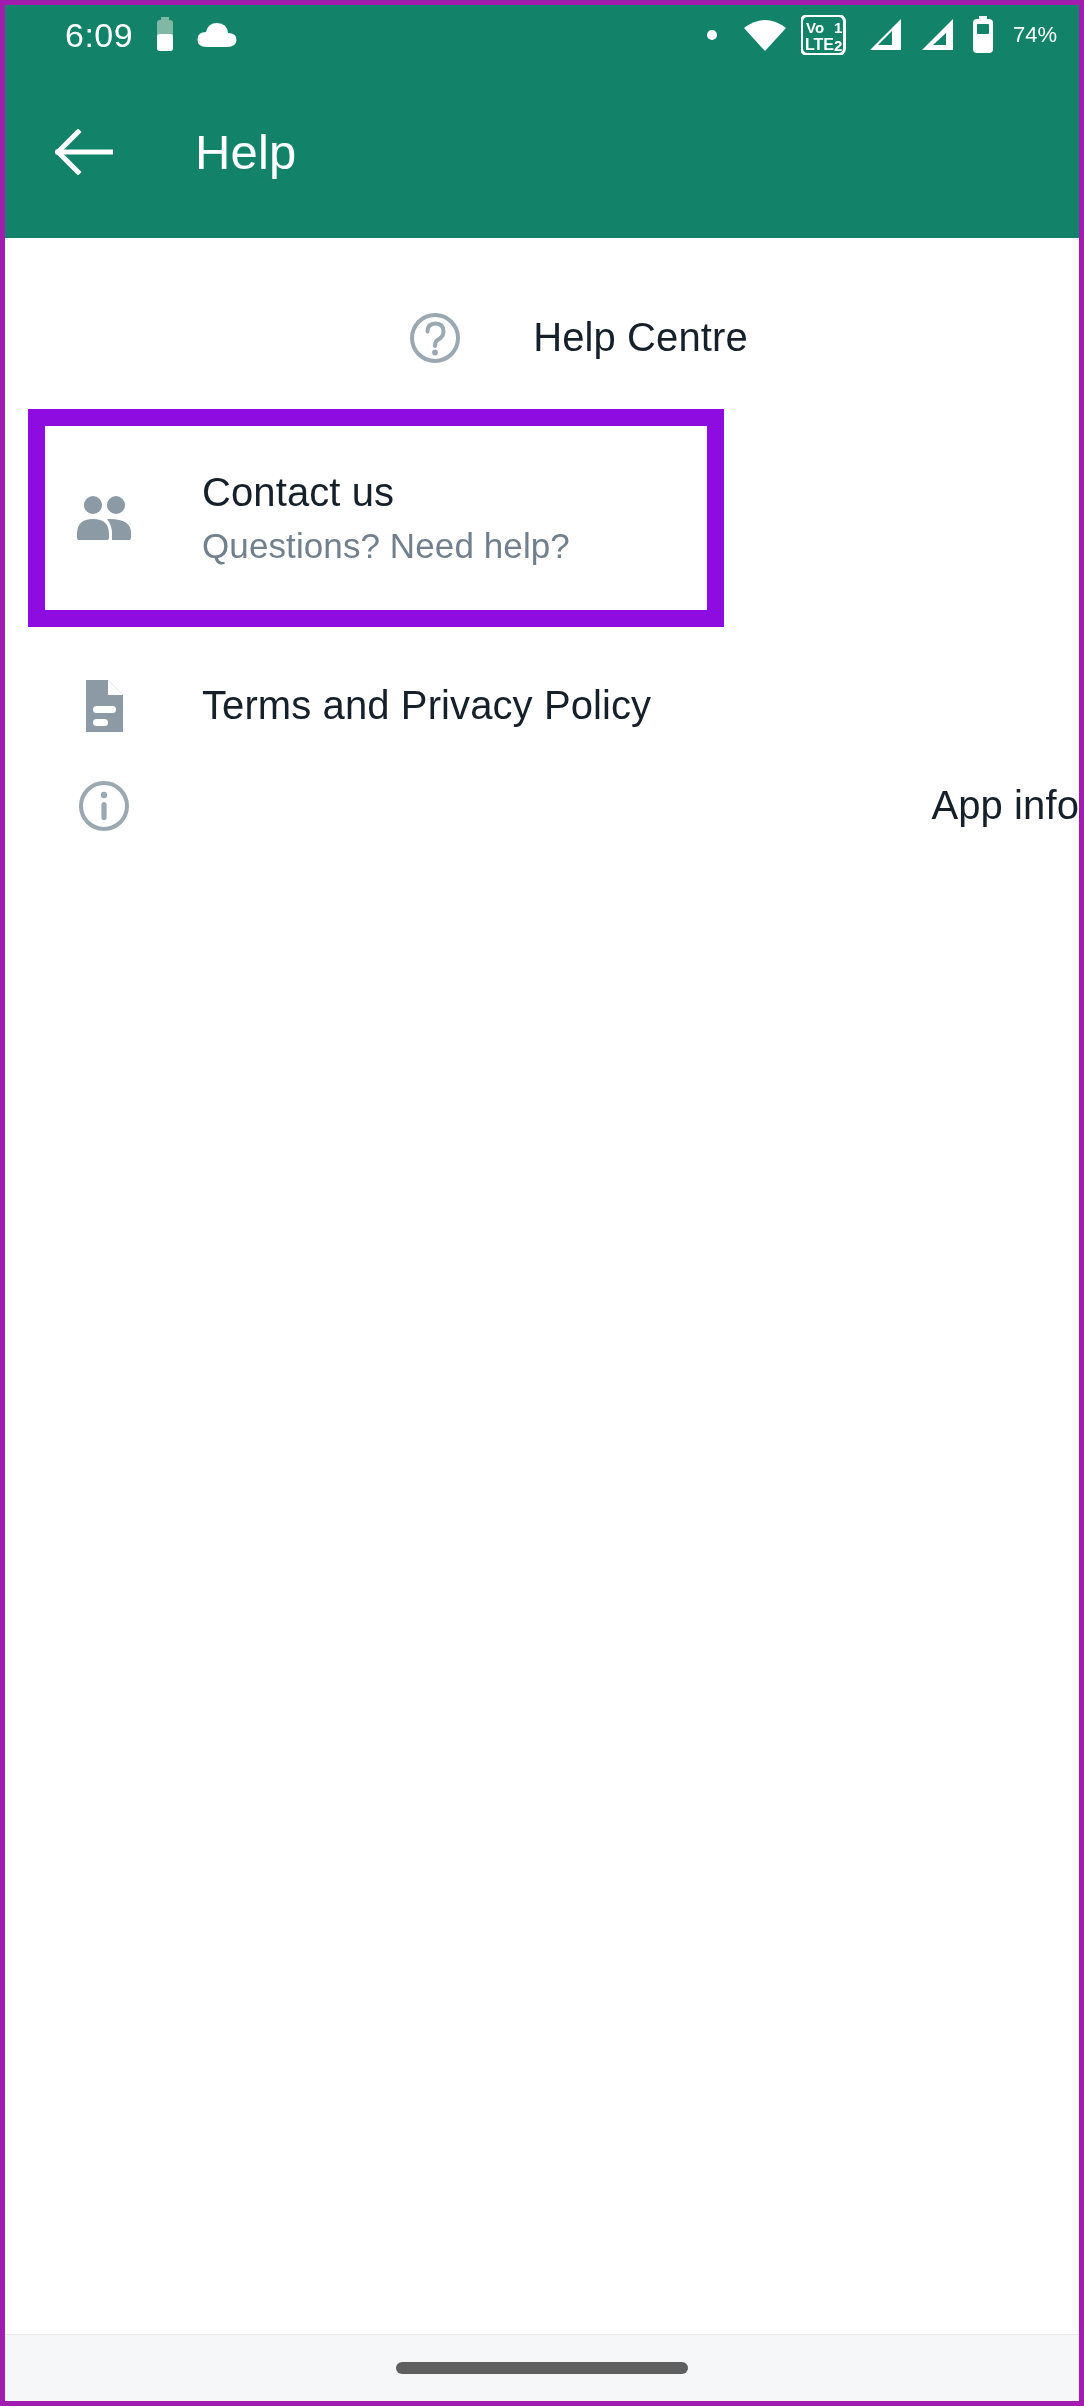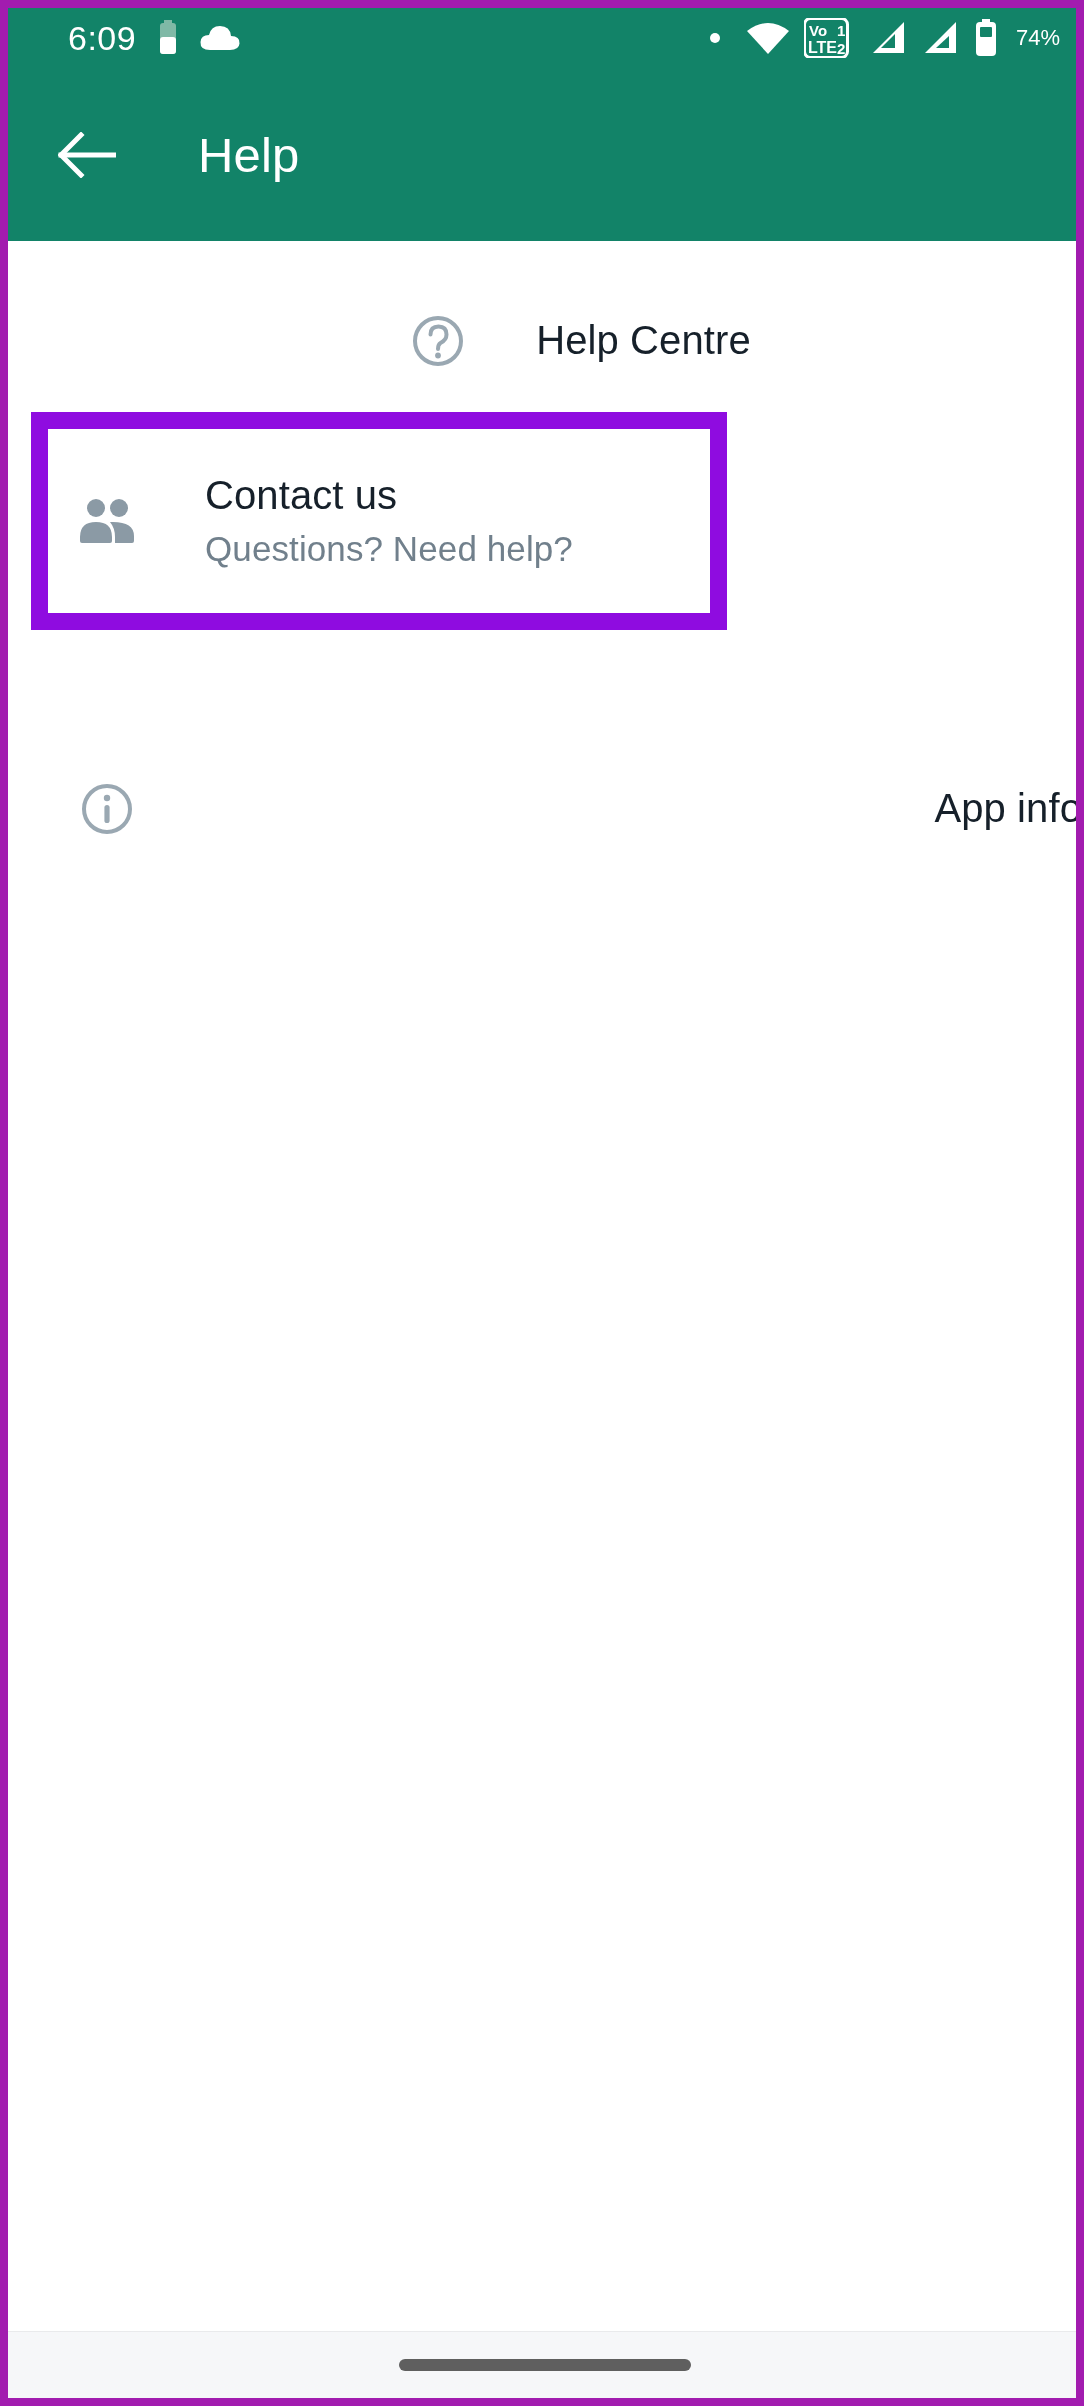--- a/index.html
+++ b/index.html
@@ -13,21 +13,21 @@
     font-family: "Liberation Sans", sans-serif;
     overflow: hidden;
   }
 
   
   .screen {
     position: relative;
     width: 1084px;
     height: 2406px;
     box-sizing: border-box;
-    border: 8px solid #a21caf;
+    border: 5px solid #a21caf;
     background: #ffffff;
     overflow: hidden;
   }
 
   
   .statusbar {
     position: absolute;
     left: 0;
     top: 0;
     width: 1074px;
@@ -311,20 +311,33 @@
           <path d="M1 40 Q1 25 17 25 Q33 25 33 40 L33 44 Q33 46 31 46 L3 46 Q1 46 1 44 Z" fill="#8b9aa5"></path>
           <path d="M31 25 Q55 24 55 39 L55 44 Q55 46 53 46 L36 46 L36 40 Q36 31 31 25 Z" fill="#8b9aa5"></path>
         </svg>
       </div>
       <div class="row-text">
         <div class="row-title">Contact us</div>
         <div class="row-sub">Questions? Need help?</div>
       </div>
     </div>
 
+    <div class="list-row" id="row-terms">
+      <div class="row-icon">
+        <svg width="44" height="56" viewBox="0 0 44 56">
+          <path d="M4 2 L26 2 L41 17 L41 54 L4 54 Z" fill="#8b9aa5"></path>
+          <path d="M26 2 L26 17 L41 17 Z" fill="#ffffff"></path>
+          <rect x="11" y="28" width="23" height="7" rx="3.5" fill="#ffffff"></rect>
+          <rect x="11" y="41" width="15" height="7" rx="3.5" fill="#ffffff"></rect>
+        </svg>
+      </div>
+      <div class="row-text">
+        <div class="row-title">Terms and Privacy Policy</div>
+      </div>
+    </div>
 
     <div class="list-row" id="row-app-info">
       <div class="row-icon">
         <svg width="54" height="54" viewBox="0 0 54 54">
           <circle cx="27" cy="27" r="23" fill="none" stroke="#9aa8b2" stroke-width="4"></circle>
           <circle cx="27" cy="16" r="3.2" fill="#9aa8b2"></circle>
           <rect x="24.4" y="23" width="5.2" height="18" rx="2.6" fill="#9aa8b2"></rect>
         </svg>
       </div>
       <div class="row-text">

